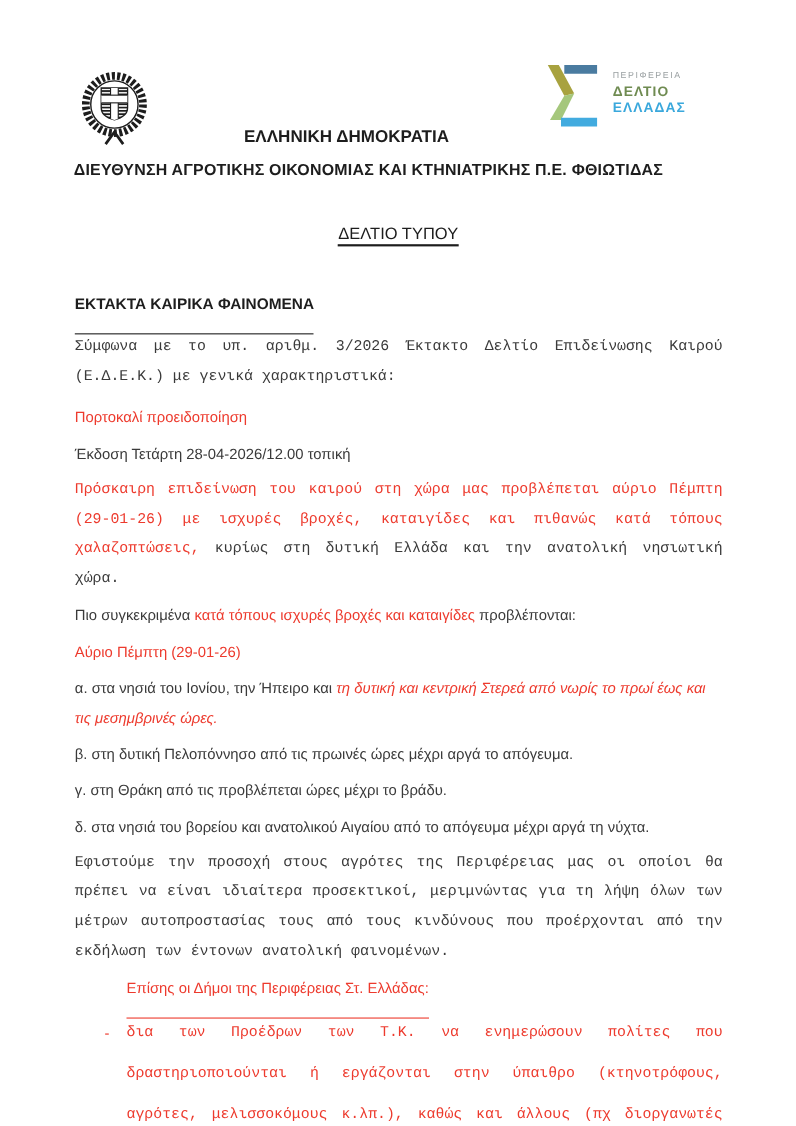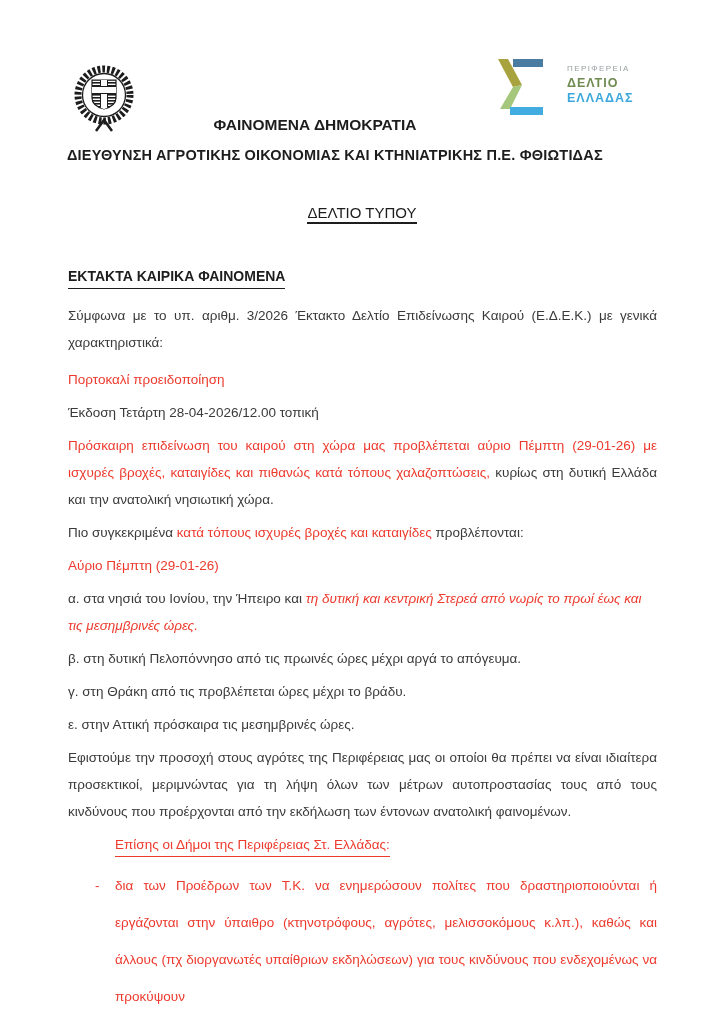--- a/index.html
+++ b/index.html
@@ -11,50 +11,50 @@
   .page{
     position:relative;
     width:724px;height:1024px;
     background:#ffffff;
     font-family:"Liberation Sans","DejaVu Sans",sans-serif;
     overflow:hidden;
   }
   
   .coat{position:absolute;left:72px;top:64px;}
   .region-logo{position:absolute;left:497px;top:58px;display:flex;align-items:flex-start;}
-  .region-text{margin-left:24px;padding-top:6px;}
+  .region-text{margin-left:14px;padding-top:6px;}
   .rl1{font-size:8px;letter-spacing:1.4px;color:#9aa0a2;margin-bottom:3px;}
   .rl2{font-size:12.5px;font-weight:bold;letter-spacing:1px;color:#6f8b51;margin-bottom:1px;}
   .rl3{font-size:12.5px;font-weight:bold;letter-spacing:1px;color:#3aa8dc;}
   .t1{
     position:absolute;left:0;right:0;top:116px;
     text-align:center;padding-right:94px;
     font-size:15.5px;font-weight:bold;color:var(--heading);
   }
   .t2{
     position:absolute;left:67px;top:147px;
     font-size:14.5px;font-weight:bold;color:var(--heading);letter-spacing:0.2px;
   }
   .t3{
     position:absolute;left:0;right:0;top:204px;
     text-align:center;font-size:15px;font-weight:normal;color:var(--heading);
   }
   .u{border-bottom:2px solid currentColor;padding-bottom:1px;}
-  .u-thin{border-bottom:1.5px solid currentColor;padding-bottom:4px;}
+  .u-thin{border-bottom:1.5px solid currentColor;padding-bottom:19px;}
   
   .content{
     position:absolute;left:68px;right:67px;top:266px;
     font-size:13.5px;color:var(--text);
   }
   .content p{margin:0 0 6px 0;line-height:27px;}
   .section-h{
     font-weight:bold;font-size:14px;color:var(--heading);
     margin:0 0 16px 0;line-height:20px;
   }
-  .just{text-align:justify;}
+  .just{text-align:justify;font-family:Liberation Mono, monospace;}
   .red{color:var(--red);}
   .italic{font-style:italic;}
   .mb10{margin-bottom:10px !important;}
   .muni-h{margin-left:47px !important;margin-bottom:9px !important;}
   .bullet{display:flex;margin-left:27px;}
   .dash{width:20px;flex:none;line-height:37px;color:var(--red);}
   .bullet-text{flex:1;line-height:37px !important;margin:0 !important;}
 </style>
 </head>
 <body>
@@ -88,21 +88,21 @@
       <polygon points="16,29 25,27 13,51 3,51" fill="#a5c77c"></polygon>
       <polygon points="13,49 46,49 46,57 13,57" fill="#42abdf"></polygon>
     </svg>
     <div class="region-text">
       <div class="rl1">ΠΕΡΙΦΕΡΕΙΑ</div>
       <div class="rl2">ΔΕΛΤΙΟ</div>
       <div class="rl3">ΕΛΛΑΔΑΣ</div>
     </div>
   </div>
 
-  <div class="t1">ΦΑΙΝΟΜΕΝΑ ΔΗΜΟΚΡΑΤΙΑ</div>
+  <div class="t1">ΕΛΛΗΝΙΚΗ ΔΗΜΟΚΡΑΤΙΑ</div>
   <div class="t2">ΔΙΕΥΘΥΝΣΗ ΑΓΡΟΤΙΚΗΣ ΟΙΚΟΝΟΜΙΑΣ ΚΑΙ ΚΤΗΝΙΑΤΡΙΚΗΣ Π.Ε. ΦΘΙΩΤΙΔΑΣ</div>
   <div class="t3">
     <span class="u">ΔΕΛΤΙΟ ΤΥΠΟΥ</span>
   </div>
 
   <div class="content">
 
     <div class="section-h">
       <span class="u-thin">ΕΚΤΑΚΤΑ ΚΑΙΡΙΚΑ ΦΑΙΝΟΜΕΝΑ</span>
     </div>
@@ -116,21 +116,21 @@
     <p class="just"><span class="red">Πρόσκαιρη επιδείνωση του καιρού στη χώρα μας προβλέπεται αύριο Πέμπτη (29-01-26) με ισχυρές βροχές, καταιγίδες και πιθανώς κατά τόπους χαλαζοπτώσεις,</span><span> κυρίως στη δυτική Ελλάδα και την ανατολική νησιωτική χώρα.</span></p>
 
     <p><span>Πιο συγκεκριμένα </span><span class="red">κατά τόπους ισχυρές βροχές και καταιγίδες</span><span> προβλέπονται:</span></p>
 
     <p class="red">Αύριο Πέμπτη (29-01-26)</p>
 
     <p><span>α. στα νησιά του Ιονίου, την Ήπειρο και </span><span class="red italic">τη δυτική και κεντρική Στερεά από νωρίς το πρωί έως και τις μεσημβρινές ώρες.</span></p>
 
     <p>β. στη δυτική Πελοπόννησο από τις πρωινές ώρες μέχρι αργά το απόγευμα.</p>
     <p>γ. στη Θράκη από τις προβλέπεται ώρες μέχρι το βράδυ.</p>
-    <p>ε. στην Αττική πρόσκαιρα τις μεσημβρινές ώρες.</p>
+    <p>δ. στα νησιά του βορείου και ανατολικού Αιγαίου από το απόγευμα μέχρι αργά τη νύχτα.</p>
 
     <p class="just">Εφιστούμε την προσοχή στους αγρότες της Περιφέρειας μας  οι οποίοι θα πρέπει να είναι  ιδιαίτερα προσεκτικοί, μεριμνώντας για τη λήψη όλων των μέτρων αυτοπροστασίας τους από τους κινδύνους που προέρχονται από την εκδήλωση των έντονων ανατολική φαινομένων.</p>
 
     <div>
       <p class="red muni-h">
         <span class="u-thin">Επίσης οι Δήμοι της Περιφέρειας Στ. Ελλάδας:</span>
       </p>
       <div class="bullet">
         <span class="dash">-</span>
         <p class="red just bullet-text">δια των Προέδρων των Τ.Κ. να ενημερώσουν πολίτες που δραστηριοποιούνται ή εργάζονται στην ύπαιθρο (κτηνοτρόφους, αγρότες, μελισσοκόμους κ.λπ.),  καθώς και άλλους (πχ διοργανωτές υπαίθριων εκδηλώσεων) για τους κινδύνους που ενδεχομένως να προκύψουν</p>

